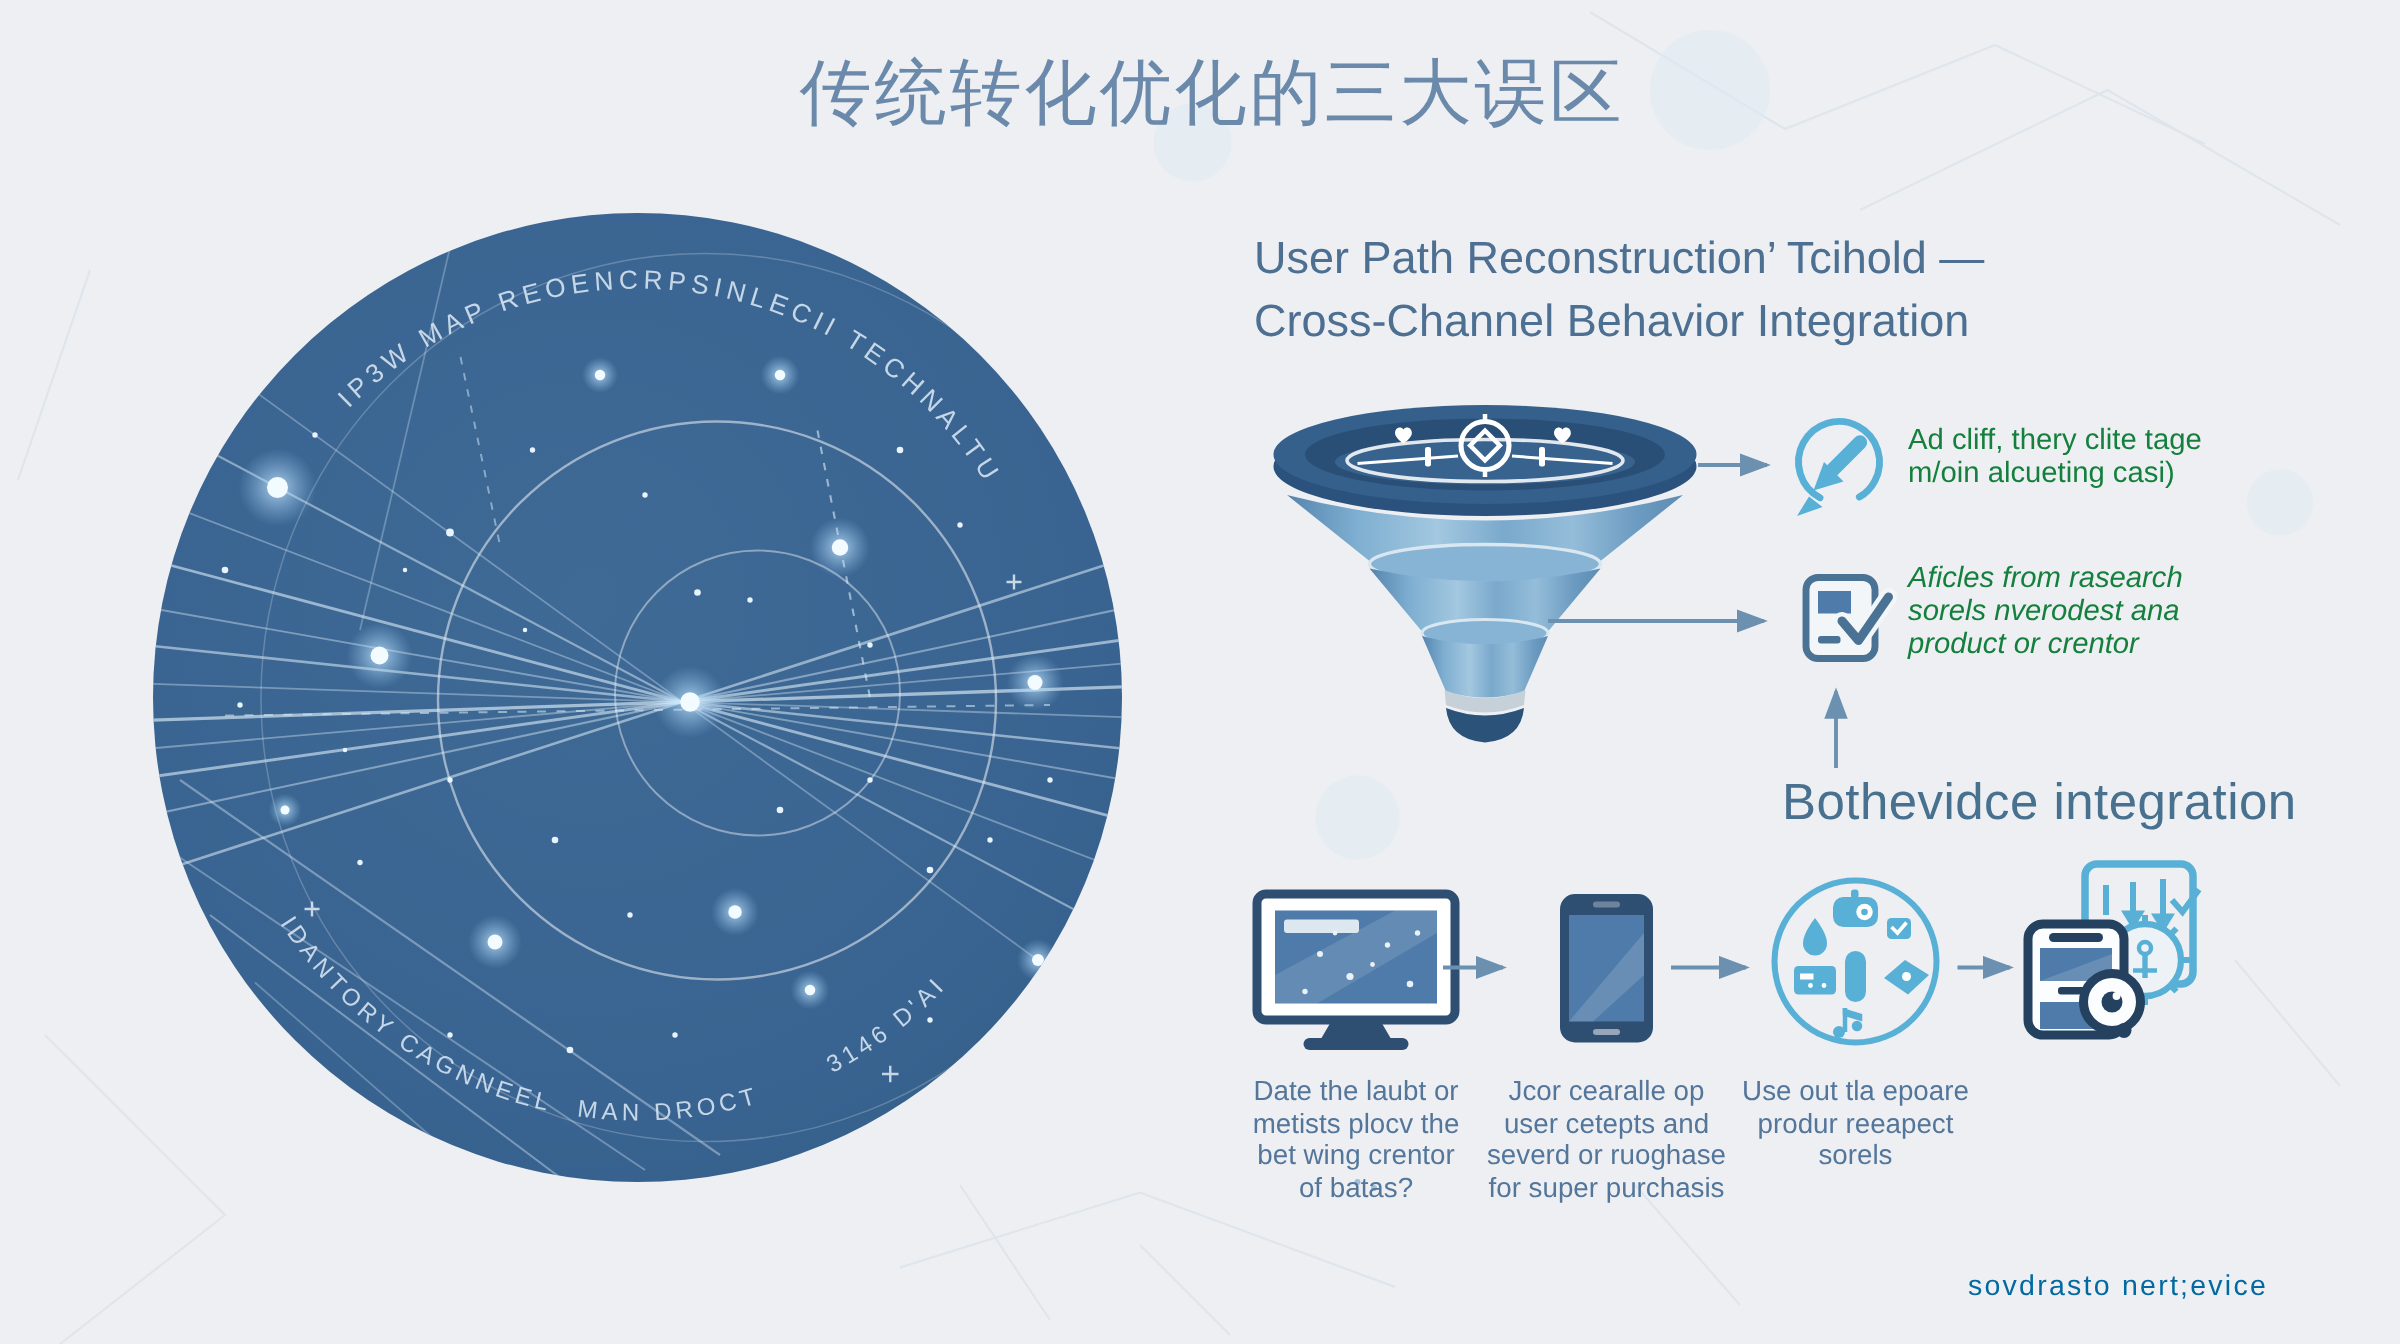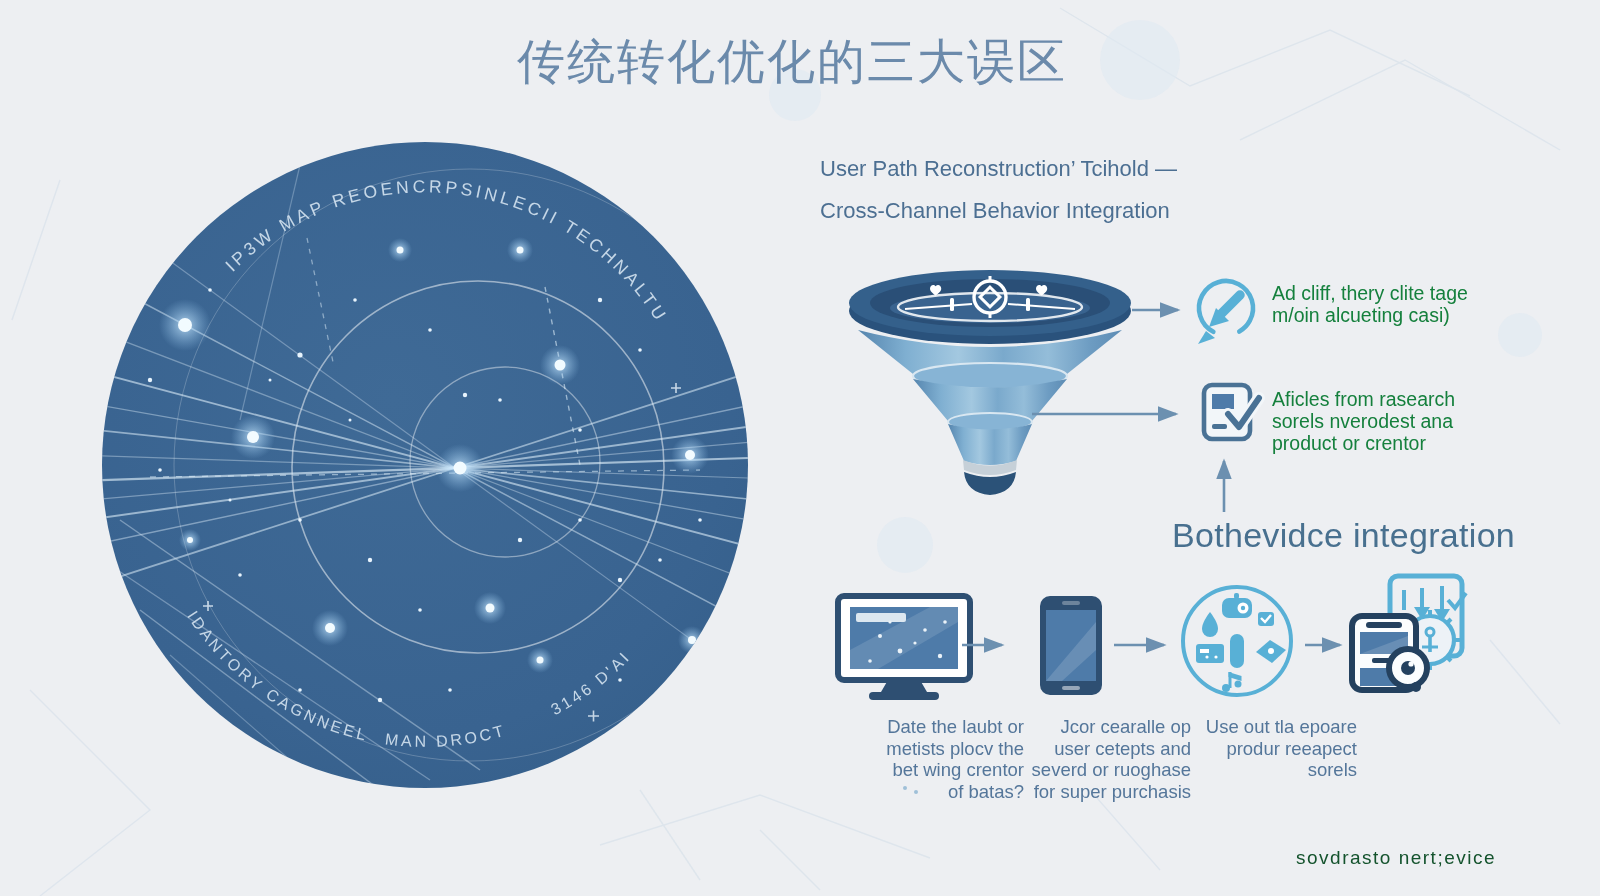--- a/index.html
+++ b/index.html
@@ -1,36 +1,36 @@
 <!DOCTYPE html>
 <html><head>
 <meta charset="utf-8">
 <style>
   html,body{margin:0;padding:0;background:#dfe3e8;}
   .stage{
     position:relative;width:1600px;height:896px;background:#edeff2;
     overflow:hidden;font-family:"Liberation Sans",sans-serif;
   }
   .art{position:absolute;left:0;top:0;}
-  .txt{position:absolute;white-space:nowrap;}
+  .txt{position:absolute;white-space:nowrap;margin-left:16px;}
   .title{
     left:0;top:30px;width:1584px;text-align:center;
     font-size:48px;letter-spacing:2px;color:#6b8aab;font-weight:500;
   }
-  .heading{left:820px;font-size:22px;color:#4c6f92;font-weight:400;}
+  .heading{left:820px;font-size:30px;color:#4c6f92;font-weight:400;}
   .h1{top:156px}.h2{top:198px}
   .callout{position:absolute;font-size:19.5px;line-height:22px;color:#15803d;}
   .callout div{white-space:nowrap;}
   .co1{left:1272px;top:282px;}
-  .co2{left:1272px;top:388px;}
+  .co2{left:1272px;top:374px;font-style:italic;}
   .subheading{left:1172px;top:516px;font-size:34px;color:#48708f;letter-spacing:.3px;}
-  .label{position:absolute;top:716px;width:240px;text-align:right;
+  .label{position:absolute;top:716px;width:240px;text-align:center;
     font-size:18.5px;line-height:21.5px;color:#54769a;}
   .l1{left:784px}.l2{left:951px}.l3{left:1117px}.l4{left:1300px}
-  .watermark{left:1296px;top:847px;font-size:19px;letter-spacing:1.5px;color:#14532d;}
+  .watermark{left:1296px;top:847px;font-size:19px;letter-spacing:1.5px;color:#0369a1;}
   .arcText{fill:#d9e7f3;opacity:.88;font-family:"Liberation Sans",sans-serif;}
 </style>
 </head>
 <body>
 
 <div class="stage">
 
 <svg class="art" width="1600" height="896" viewBox="0 0 1600 896">
   <defs>
     <clipPath id="globeClip">

